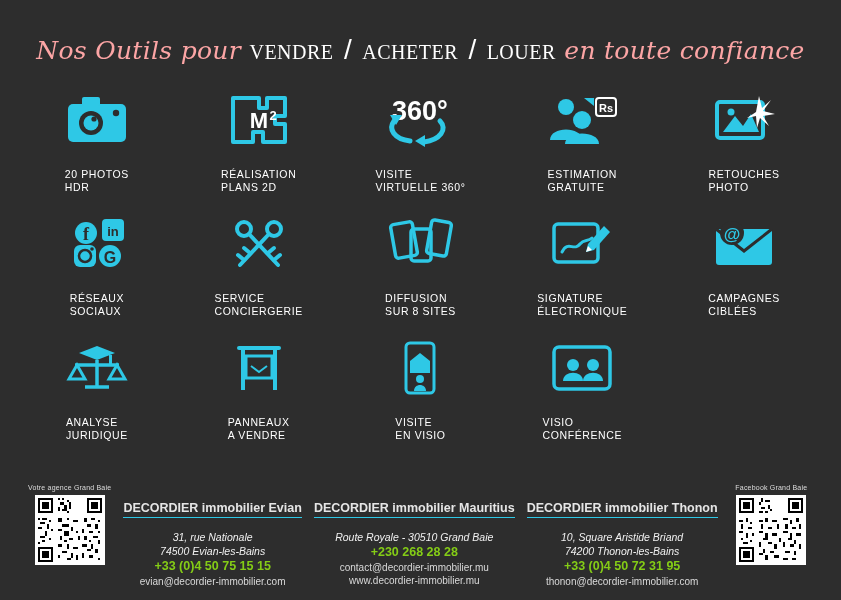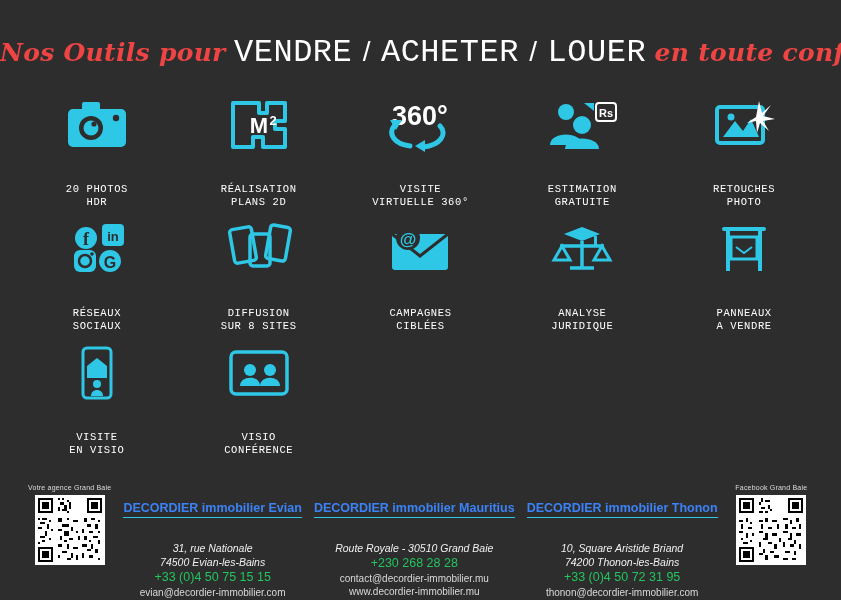--- a/index.html
+++ b/index.html
@@ -24,28 +24,28 @@
 
   
   .header {
     padding: 34px 0 6px 0;
     text-align: center;
     white-space: nowrap;
   }
   .h-script {
     font-family: "DejaVu Serif", serif;
     font-style: italic;
-    font-weight: bold;
+    font-weight: normal;
     font-size: 25px;
-    color: #ef4444;
+    color: #fca5a5;
     letter-spacing: 0.3px;
   }
   .h-main {
-    font-family: Liberation Mono, monospace;
-    font-size: 32px;
+    font-family: Liberation Serif, serif;
+    font-size: 20px;
     font-weight: normal;
     color: #ffffff;
     letter-spacing: 0.5px;
     padding: 0 4px;
   }
   .h-sep {
     font-size: 28px;
     color: #ffffff;
     padding: 0 2px;
   }
@@ -65,28 +65,27 @@
     align-items: center;
     justify-content: flex-start;
   }
   .icon-box {
     height: 68px;
     display: flex;
     align-items: center;
     justify-content: center;
   }
   .cell-label {
-    margin-top: 24px;
-    text-align: center;
+    margin-top: 14px;
+    text-align: left;
     font-size: 10.5px;
     line-height: 13px;
     color: #ffffff;
     letter-spacing: 0.6px;
     text-transform: uppercase;
-    font-family: Liberation Mono, monospace;
   }
 
   
   .footer {
     position: absolute;
     left: 0;
     right: 0;
     bottom: 0;
     height: 122px;
     display: flex;
@@ -123,38 +122,38 @@
     align-items: flex-start;
     padding-top: 14px;
   }
   .agency {
     text-align: center;
     padding: 0 6px;
   }
   .agency-name {
     font-size: 12.5px;
     font-weight: bold;
-    color: #3b82f6;
+    color: #e5e5e5;
     border-bottom: 1px solid #2ec8e6;
     display: inline-block;
     padding-bottom: 2px;
-    margin-bottom: 23px;
+    margin-bottom: 12px;
     white-space: nowrap;
   }
   .agency-line {
     font-size: 10.5px;
     line-height: 14px;
     color: #f0f0f0;
     white-space: nowrap;
     font-style: italic;
   }
   .agency-phone {
     font-size: 12.5px;
-    font-weight: normal;
-    color: #22c55e;
+    font-weight: bold;
+    color: #84cc16;
     line-height: 17px;
     white-space: nowrap;
   }
   .agency-mail {
     font-size: 10px;
     line-height: 13px;
     color: #d9d9d9;
     white-space: nowrap;
   }
 </style>
@@ -269,37 +268,71 @@
           <circle cx="44" cy="39" r="11" fill="#2ec8e6"></circle>
           <text x="44" y="46" font-family="Liberation Sans, sans-serif" font-size="16" font-weight="bold" fill="#2d2d2d" text-anchor="middle">G</text>
         </svg>
       </div>
       <div class="cell-label">
         <div>RÉSEAUX</div>
         <div>SOCIAUX</div>
       </div>
     </div>
 
+    <div class="cell">
+      <div class="icon-box">
+        <svg width="62" height="54" viewBox="0 0 62 54">
+          <g stroke="#2ec8e6" stroke-width="4" fill="none" stroke-linecap="round">
+            <circle cx="16" cy="12" r="7"></circle>
+            <line x1="21" y1="17" x2="50" y2="48"></line>
+            <line x1="40" y1="36" x2="46" y2="31"></line>
+            <line x1="46" y1="43" x2="52" y2="38"></line>
+            <circle cx="46" cy="12" r="7"></circle>
+            <line x1="41" y1="17" x2="12" y2="48"></line>
+            <line x1="22" y1="36" x2="16" y2="31"></line>
+            <line x1="16" y1="43" x2="10" y2="38"></line>
+          </g>
+        </svg>
+      </div>
+      <div class="cell-label">
+        <div>SERVICE</div>
+        <div>CONCIERGERIE</div>
+      </div>
+    </div>
 
     <div class="cell">
       <div class="icon-box">
         <svg width="66" height="54" viewBox="0 0 66 54">
           <g fill="none" stroke="#2ec8e6" stroke-width="3.5">
             <rect x="6" y="6" width="22" height="34" rx="3" transform="rotate(-10 17 23)"></rect>
             <rect x="24" y="12" width="20" height="32" rx="3"></rect>
             <rect x="42" y="4" width="20" height="34" rx="3" transform="rotate(10 52 21)"></rect>
           </g>
         </svg>
       </div>
       <div class="cell-label">
         <div>DIFFUSION</div>
         <div>SUR 8 SITES</div>
       </div>
     </div>
 
+    <div class="cell">
+      <div class="icon-box">
+        <svg width="64" height="52" viewBox="0 0 64 52">
+          <rect x="4" y="6" width="44" height="38" rx="4" fill="none" stroke="#2ec8e6" stroke-width="3.5"></rect>
+          <path d="M12 34 C18 22 24 34 30 26 C34 21 38 24 42 20" fill="none" stroke="#2ec8e6" stroke-width="3" stroke-linecap="round"></path>
+          <path d="M38 26 L54 8 L60 14 L44 32 L36 34 Z" fill="#2ec8e6"></path>
+          <path d="M36 34 L38 28 L42 32 Z" fill="#ffffff"></path>
+        </svg>
+      </div>
+      <div class="cell-label">
+        <div>SIGNATURE</div>
+        <div>ÉLECTRONIQUE</div>
+      </div>
+    </div>
 
     <div class="cell">
       <div class="icon-box">
         <svg width="64" height="50" viewBox="0 0 64 50">
           <rect x="4" y="10" width="56" height="36" rx="3" fill="#2ec8e6"></rect>
           <path d="M4 10 L32 32 L60 10" fill="none" stroke="#2d2d2d" stroke-width="3"></path>
           <circle cx="20" cy="14" r="12" fill="#2d2d2d"></circle>
           <text x="20" y="21" font-family="Liberation Sans, sans-serif" font-size="17" font-weight="bold" fill="#2ec8e6" text-anchor="middle">@</text>
         </svg>
       </div>

